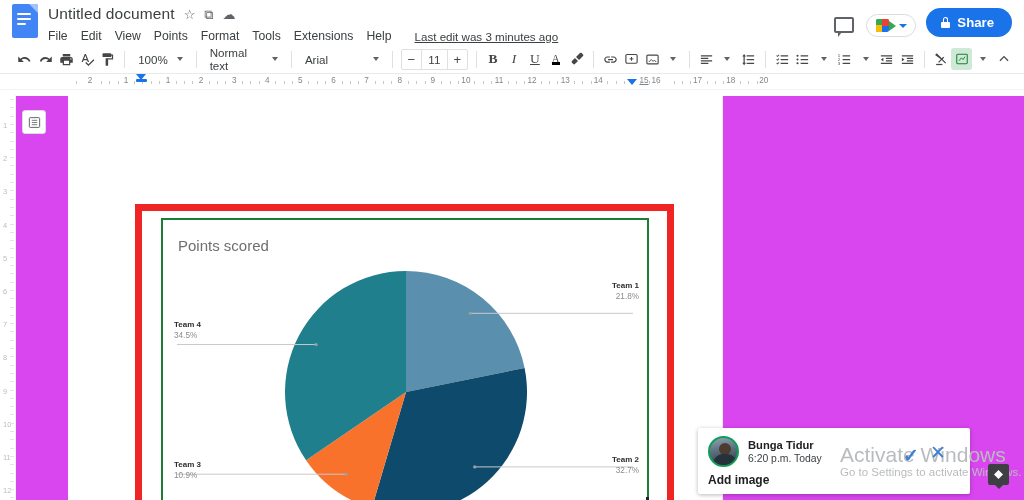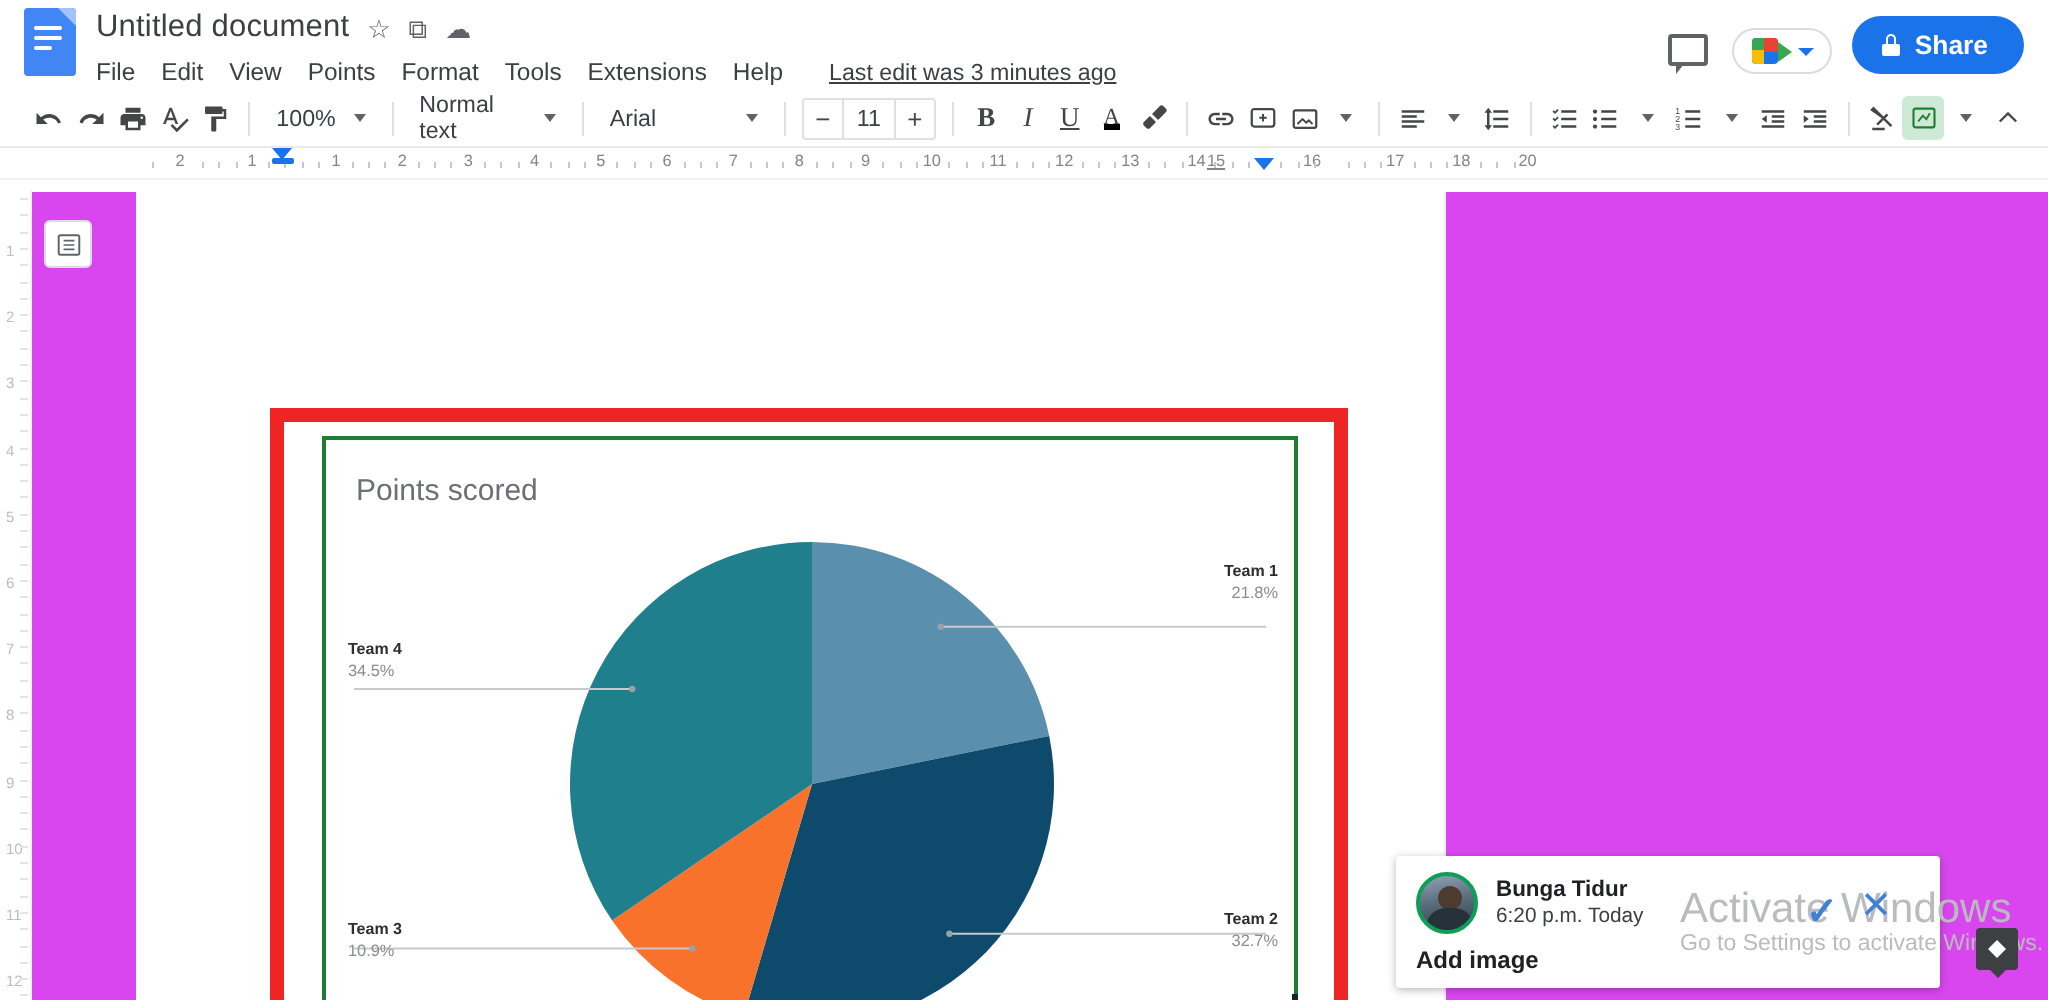--- a/index.html
+++ b/index.html
@@ -392,21 +392,21 @@
         <span class="rnum" style="left: 232.4px;">5</span>
         <span class="rnum" style="left: 265.5px;">6</span>
         <span class="rnum" style="left: 298.6px;">7</span>
         <span class="rnum" style="left: 331.7px;">8</span>
         <span class="rnum" style="left: 364.8px;">9</span>
         <span class="rnum" style="left: 397.9px;">10</span>
         <span class="rnum" style="left: 431px;">11</span>
         <span class="rnum" style="left: 464.1px;">12</span>
         <span class="rnum" style="left: 497.2px;">13</span>
         <span class="rnum" style="left: 530.3px;">14</span>
-        <span class="rnum" style="left: 540px; text-decoration: underline;">15</span>
+        <span class="rnum" style="left: 576px; text-decoration: underline;">15</span>
         <span class="rnum" style="left: 588px;">16</span>
         <span class="rnum" style="left: 629.6px;">17</span>
         <span class="rnum" style="left: 662.7px;">18</span>
         <span class="rnum" style="left: 695.8px;">20</span>
         <span class="rtick" style="left: 8px;"></span>
         <span class="rtick" style="left: 32.9px;"></span>
         <span class="rtick" style="left: 41.2px;"></span>
         <span class="rtick" style="left: 49.5px;"></span>
         <span class="rtick" style="left: 66.1px;"></span>
         <span class="rtick" style="left: 74.4px;"></span>

